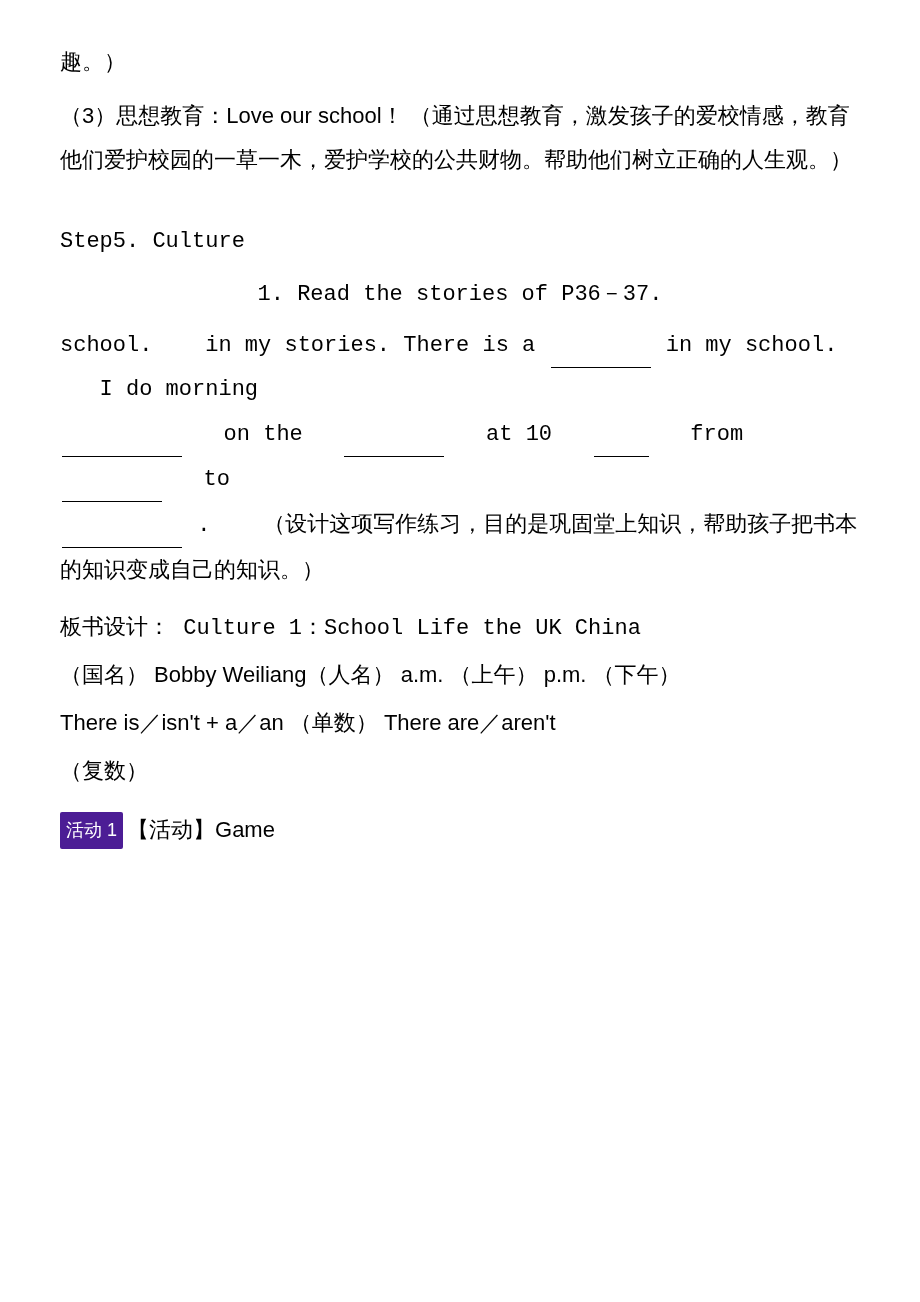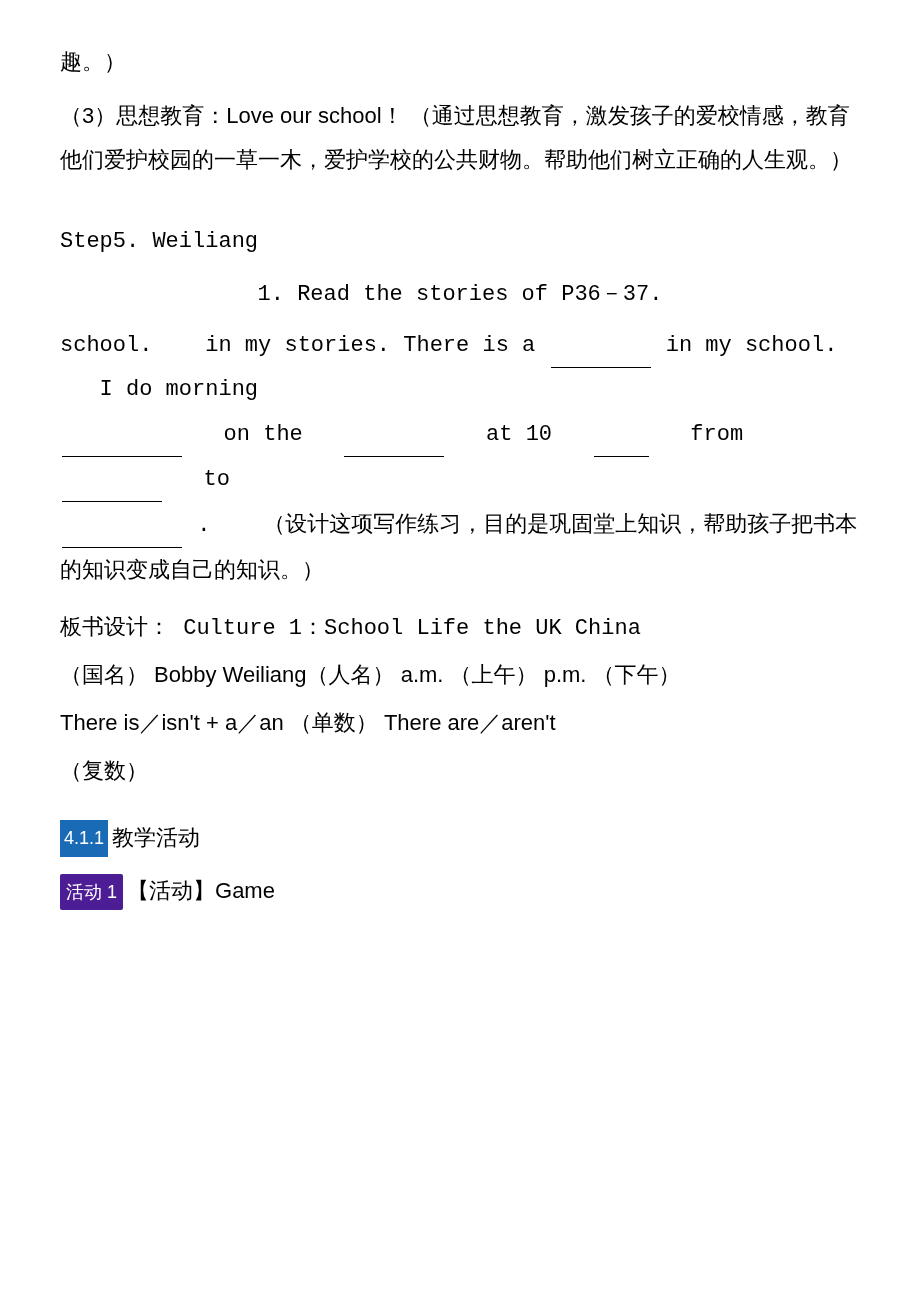--- a/index.html
+++ b/index.html
@@ -135,21 +135,21 @@
     <span class="chinese-text">趣。）</span>
   </div>
 
   <div class="paragraph">
     <span class="chinese-text">（3）思想教育：Love  our  school！  （通过思想教育，激发孩子的爱校情感，教育他们爱护校园的一草一木，爱护学校的公共财物。帮助他们树立正确的人生观。）</span>
   </div>
 
   <div style="margin-top: 30px;"></div>
 
   <div class="step-section">
-    <span>Step5.   Weiliang</span>
+    <span>Step5.   Culture</span>
   </div>
 
   <div class="homework-item">
     <span>1. Read  the  stories  of  P36－37.</span>
   </div>
 
   <div class="continuation">
     <span>school.</span>
     &nbsp;&nbsp;
     <span>in  my  stories.  There  is  a</span>
@@ -191,21 +191,18 @@
       <span class="chinese-text">（国名）  Bobby         Weiliang（人名）  a.m.  （上午）  p.m.  （下午）</span>
     </div>
     <div>
       <span class="chinese-text">There  is／isn't  +  a／an  （单数）           There  are／aren't</span>
     </div>
     <div>
       <span class="chinese-text">（复数）</span>
     </div>
   </div>
 
-  <div class="section-label">
-    <span class="tag-411">4.1.1</span><span class="chinese-text">教学活动</span>
-  </div>
 
   <div class="activity-label">
     <span class="tag-huodong">活动 1</span><span class="chinese-text">【活动】Game</span>
   </div>
 
 </div>
 
 </body></html>

